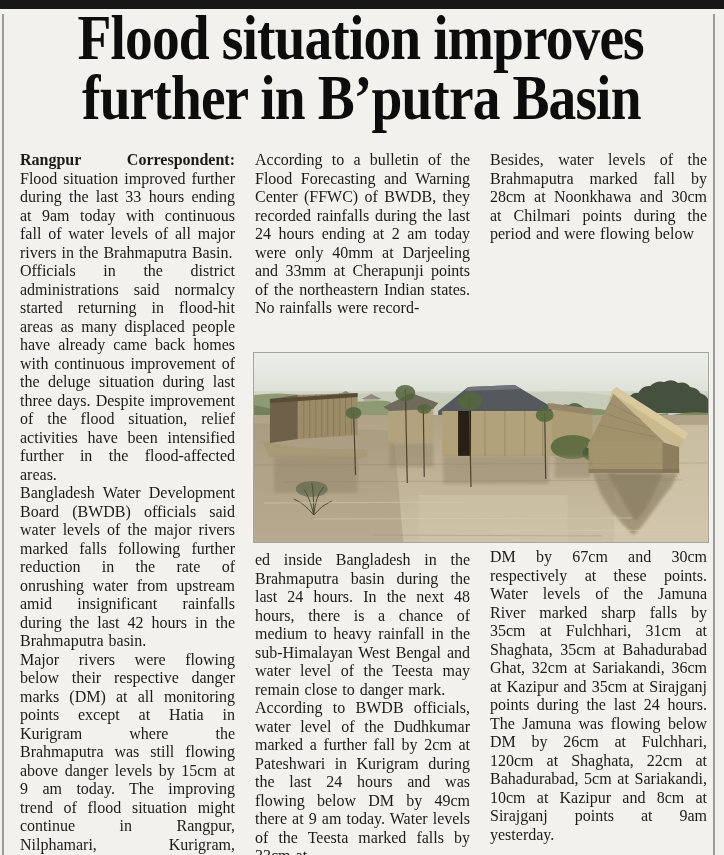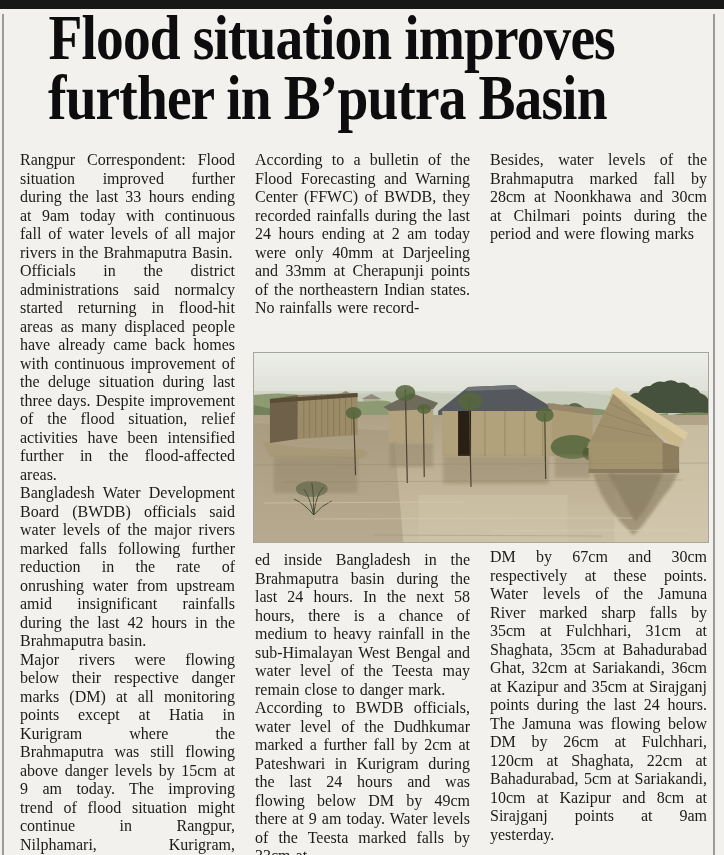--- a/index.html
+++ b/index.html
@@ -7,36 +7,36 @@
     position:relative;width:724px;height:855px;margin:0 auto;
     background:#f2f1ed;overflow:hidden;
     font-family:"Liberation Serif","DejaVu Serif",serif;color:#1b1b1b;
   }
   .topbar{position:absolute;left:0;top:0;width:724px;height:9px;background:#171717;}
   .vrule{position:absolute;top:14px;bottom:0;width:2px;background:#9b9b97;}
   .vrule.left{left:2px;}
   .vrule.right{left:713px;}
   .headline{
     position:absolute;left:10px;right:12px;top:8px;margin:0;
-    font-weight:700;color:#0d0d0d;
+    text-align:center;font-weight:700;color:#0d0d0d;
     font-size:63px;line-height:60px;letter-spacing:-1px;
   }
   .headline .hl{display:block;}
   .headline .hl span{display:inline-block;white-space:nowrap;transform:scaleX(.88);transform-origin:50% 50%;}
   .col{
     position:absolute;font-size:16px;line-height:18.5px;text-align:justify;
     overflow:hidden;word-spacing:1px;
   }
   .col p{margin:0;}
   .col1{left:20px;top:151px;width:215px;height:704px;}
   .col2top{left:255px;top:151px;width:215px;height:196px;}
   .col3top{left:490px;top:151px;width:217px;height:196px;}
   .col2bot{left:255px;top:551px;width:215px;height:304px;}
   .col3bot{left:490px;top:548px;width:217px;height:304px;}
-  .byline{font-weight:400;}
+  .byline{font-weight:700;}
   .photo{
     position:absolute;left:253px;top:352px;width:454px;height:189px;margin:0;
     border:1px solid #a7a69e;background:#cfc3a9;overflow:hidden;
   }
   .photo svg{display:block;width:100%;height:100%;}
 </style>
 </head>
 <body>
 
 <div class="page">
@@ -59,21 +59,21 @@
   </div>
 
   <div class="col col2top">
     <div>
         <p>According to a bulletin of the Flood Forecasting and Warning Center (FFWC) of BWDB, they recorded rainfalls during the last 24 hours ending at 2 am today were only 40mm at Darjeeling and 33mm at Cherapunji points of the northeastern Indian states. No rainfalls were record-</p>
       </div>
   </div>
 
   <div class="col col3top">
     <div>
-        <p>Besides, water levels of the Brahmaputra marked fall by 28cm at Noonkhawa and 30cm at Chilmari points during the period and were flowing marks</p>
+        <p>Besides, water levels of the Brahmaputra marked fall by 28cm at Noonkhawa and 30cm at Chilmari points during the period and were flowing below</p>
       </div>
   </div>
 
   <figure class="photo" role="img" aria-label="Village houses with woven bamboo walls and thatched roofs standing in muddy floodwater in the Brahmaputra basin">
     <svg viewBox="0 0 456 189" preserveAspectRatio="none">
       <defs>
         <linearGradient id="gSky" x1="0" y1="0" x2="0" y2="1">
           <stop offset="0" stop-color="#eceee8"></stop>
             <stop offset="1" stop-color="#d7dacf"></stop>
         </linearGradient>
@@ -186,21 +186,21 @@
       <g stroke="#8e8165" stroke-width="1" opacity=".35">
         <path d="M0,112 L456,110"></path>
         <path d="M30,129 L430,127"></path>
         <path d="M120,182 L350,183"></path>
       </g>
     </svg>
   </figure>
 
   <div class="col col2bot">
     <div>
-        <p>ed inside Bangladesh in the Brahmaputra basin during the last 24 hours. In the next 58 hours, there is a chance of medium to heavy rainfall in the sub-Himalayan West Bengal and water level of the Teesta may remain close to danger mark.</p>
+        <p>ed inside Bangladesh in the Brahmaputra basin during the last 24 hours. In the next 48 hours, there is a chance of medium to heavy rainfall in the sub-Himalayan West Bengal and water level of the Teesta may remain close to danger mark.</p>
         <p>According to BWDB officials, water level of the Dudhkumar marked a further fall by 2cm at Pateshwari in Kurigram during the last 24 hours and was flowing below DM by 49cm there at 9 am today. Water levels of the Teesta marked falls by 33cm at</p>
       </div>
   </div>
 
   <div class="col col3bot">
     <div>
         <p>DM by 67cm and 30cm respectively at these points. Water levels of the Jamuna River marked sharp falls by 35cm at Fulchhari, 31cm at Shaghata, 35cm at Bahadurabad Ghat, 32cm at Sariakandi, 36cm at Kazipur and 35cm at Sirajganj points during the last 24 hours. The Jamuna was flowing below DM by 26cm at Fulchhari, 120cm at Shaghata, 22cm at Bahadurabad, 5cm at Sariakandi, 10cm at Kazipur and 8cm at Sirajganj points at 9am yesterday.</p>
       </div>
   </div>
 </div>

